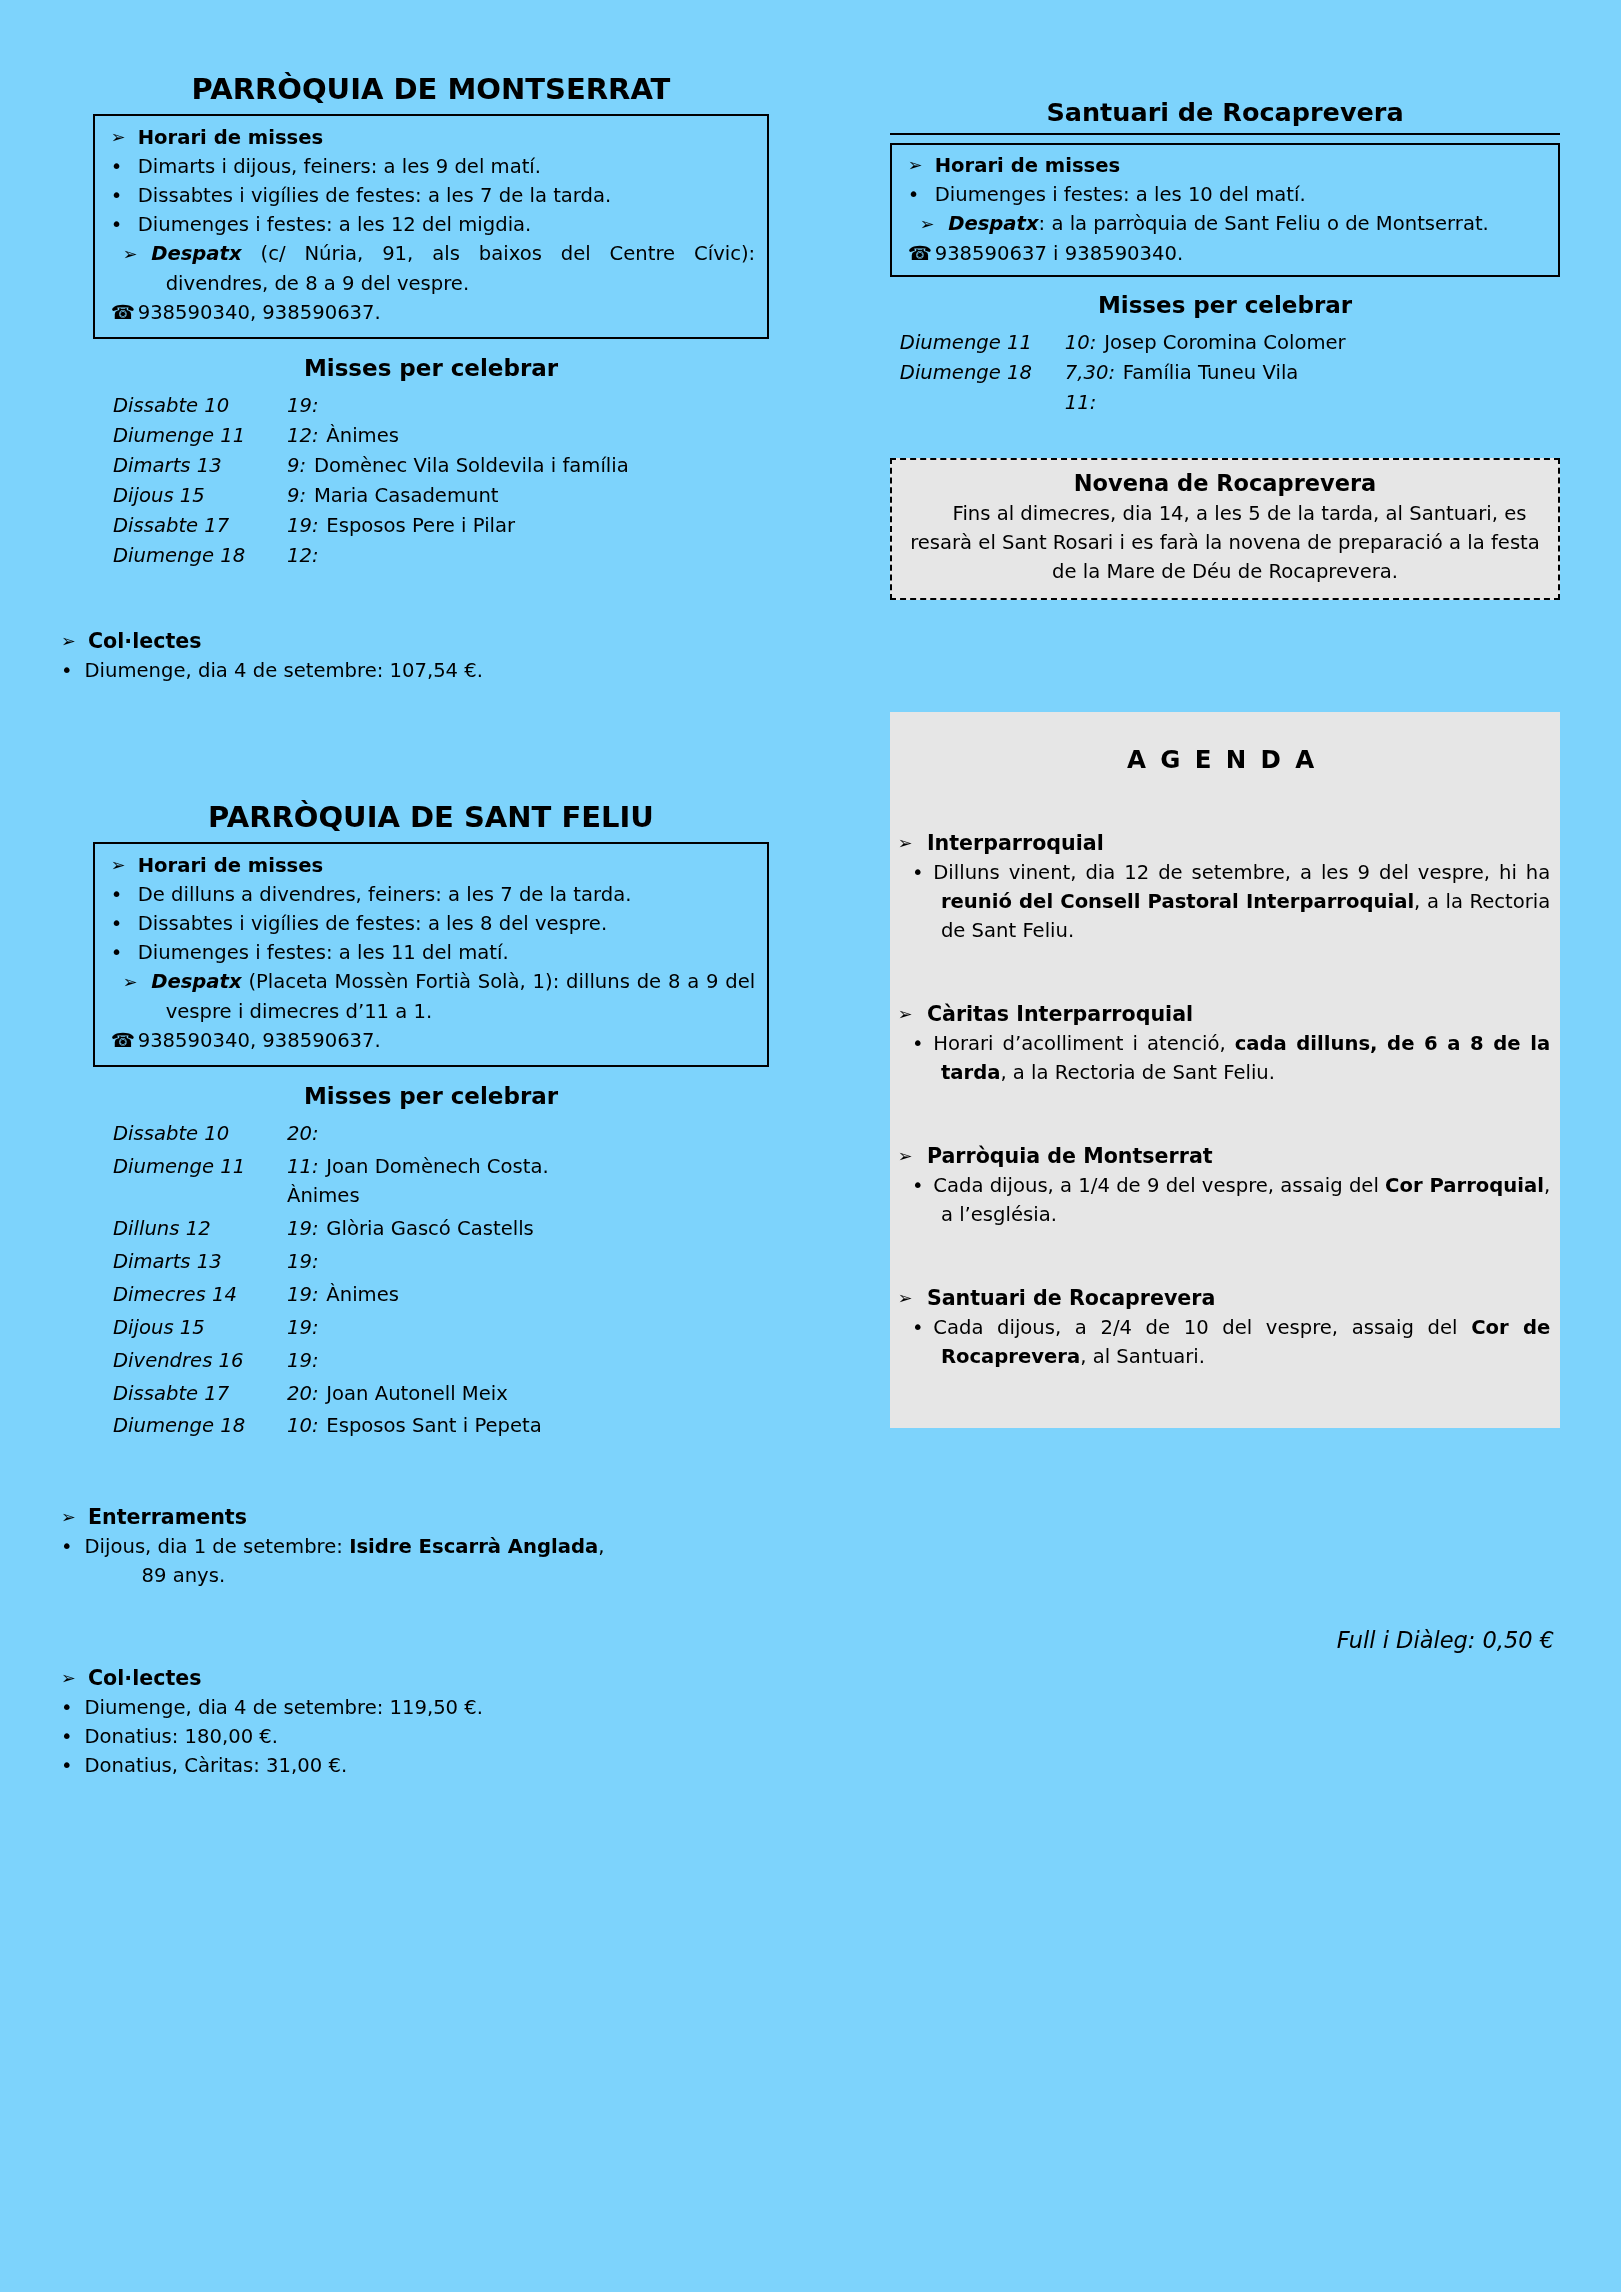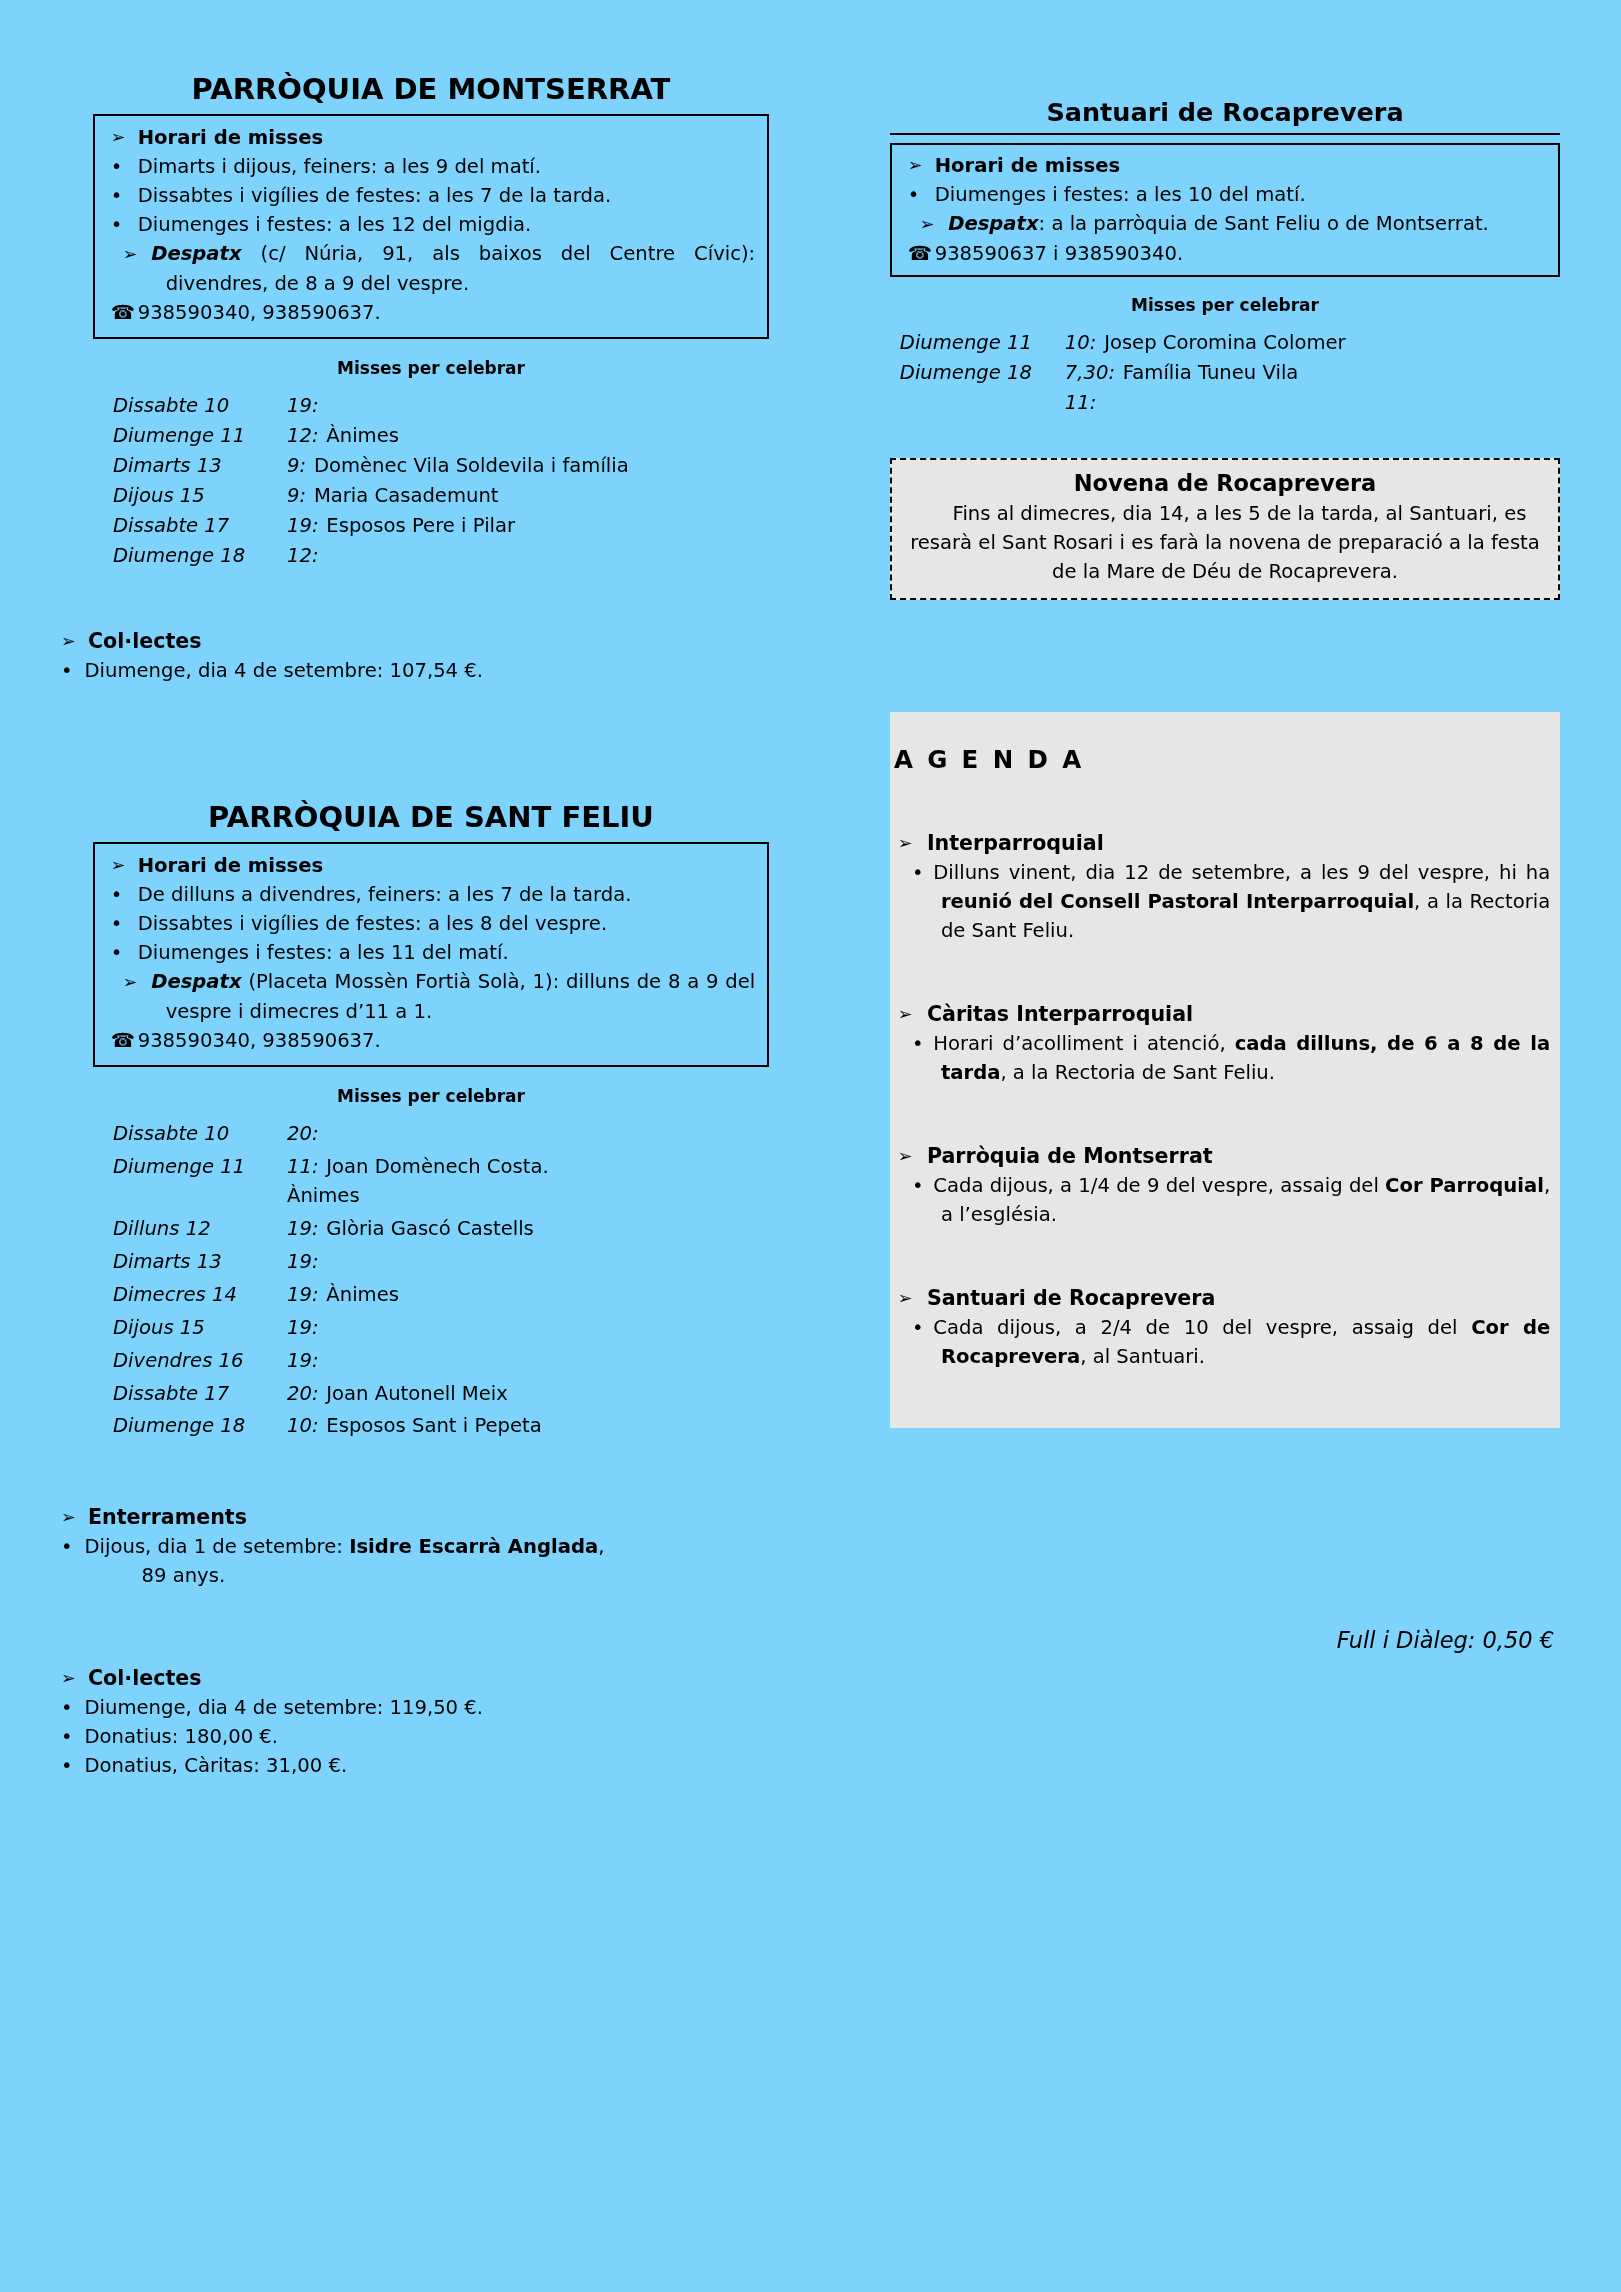--- a/index.html
+++ b/index.html
@@ -26,21 +26,21 @@
 
   .hline { position:relative; padding-left:29px; }
   .mk { position:absolute; left:2px; top:0; }
   .arrowg { font-size:17.6px; }
   .h-despatx { padding-left:57px; text-indent:-43px; text-align:justify; }
   .h-despatx.nojust { text-align:left; }
   .arrow-inline { margin-right:13.7px; font-size:17.6px; }
   .bi { font-weight:bold; font-style:italic; }
 
   
-  .masses-title { font-weight:bold; font-size:17px; line-height:31px; text-align:center;
+  .masses-title { font-weight:bold; font-size:23px; line-height:31px; text-align:center;
                   margin:14.7px 0 6.9px 34px; width:676px; }
   .mtr { margin-left:0; width:100%; margin-top:12.7px; }
   .mtable { margin-left:54px; }
   .mrow { display:flex; margin-bottom:1px; }
   .mt2 .mrow { margin-bottom:3.9px; }
   .mday { flex:0 0 174px; font-style:italic; }
   .mentry { font-style:normal; }
   .mtime { font-style:italic; }
   .mname { margin-left:7.8px; }
   .mname2 { margin-left:0; }
@@ -57,21 +57,21 @@
 
   
   .novena { margin-top:41px; border:2.9px dashed #000; background:#e6e6e6;
             padding:7.8px 15.7px 11.8px; text-align:center; box-sizing:border-box; }
   .novena-title { font-weight:bold; font-size:22.5px; line-height:31px; }
   .novena-text { text-indent:29px; }
 
   
   .agenda { margin-top:112px; background:#e6e6e6; box-sizing:border-box;
             padding:33px 9.8px 57px 3.9px; }
-  .ag-title { text-align:left; font-weight:bold; font-size:24.5px; letter-spacing:2.9px; }
+  .ag-title { text-align:center; font-weight:bold; font-size:24.5px; letter-spacing:2.9px; }
   .ag-sec { margin-top:55px; }
   .ag-head { position:relative; padding-left:33px; font-weight:bold; font-size:20.6px; }
   .ag-head .mk { left:3.9px; }
   .ag-li { padding-left:47px; text-indent:-29px; text-align:justify; }
   .blt { margin-right:9.8px; }
 
   .footer-note { margin-top:198px; text-align:right; padding-right:5.9px;
                  font-weight:normal; font-style:italic; font-size:22.5px; }
 </style>
 </head>

